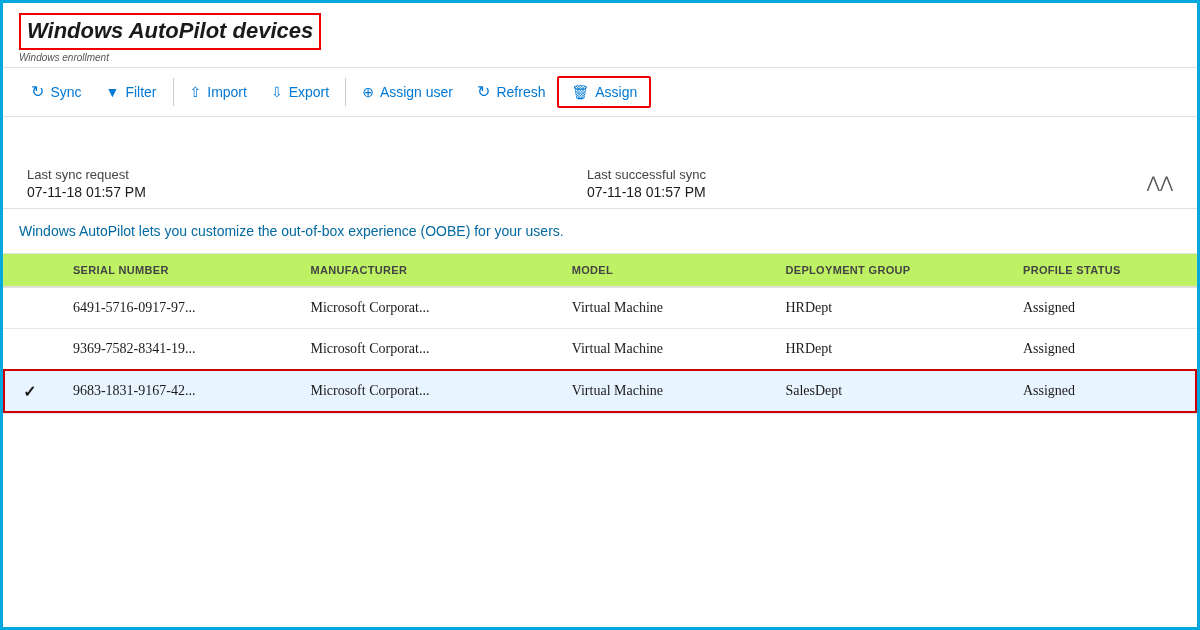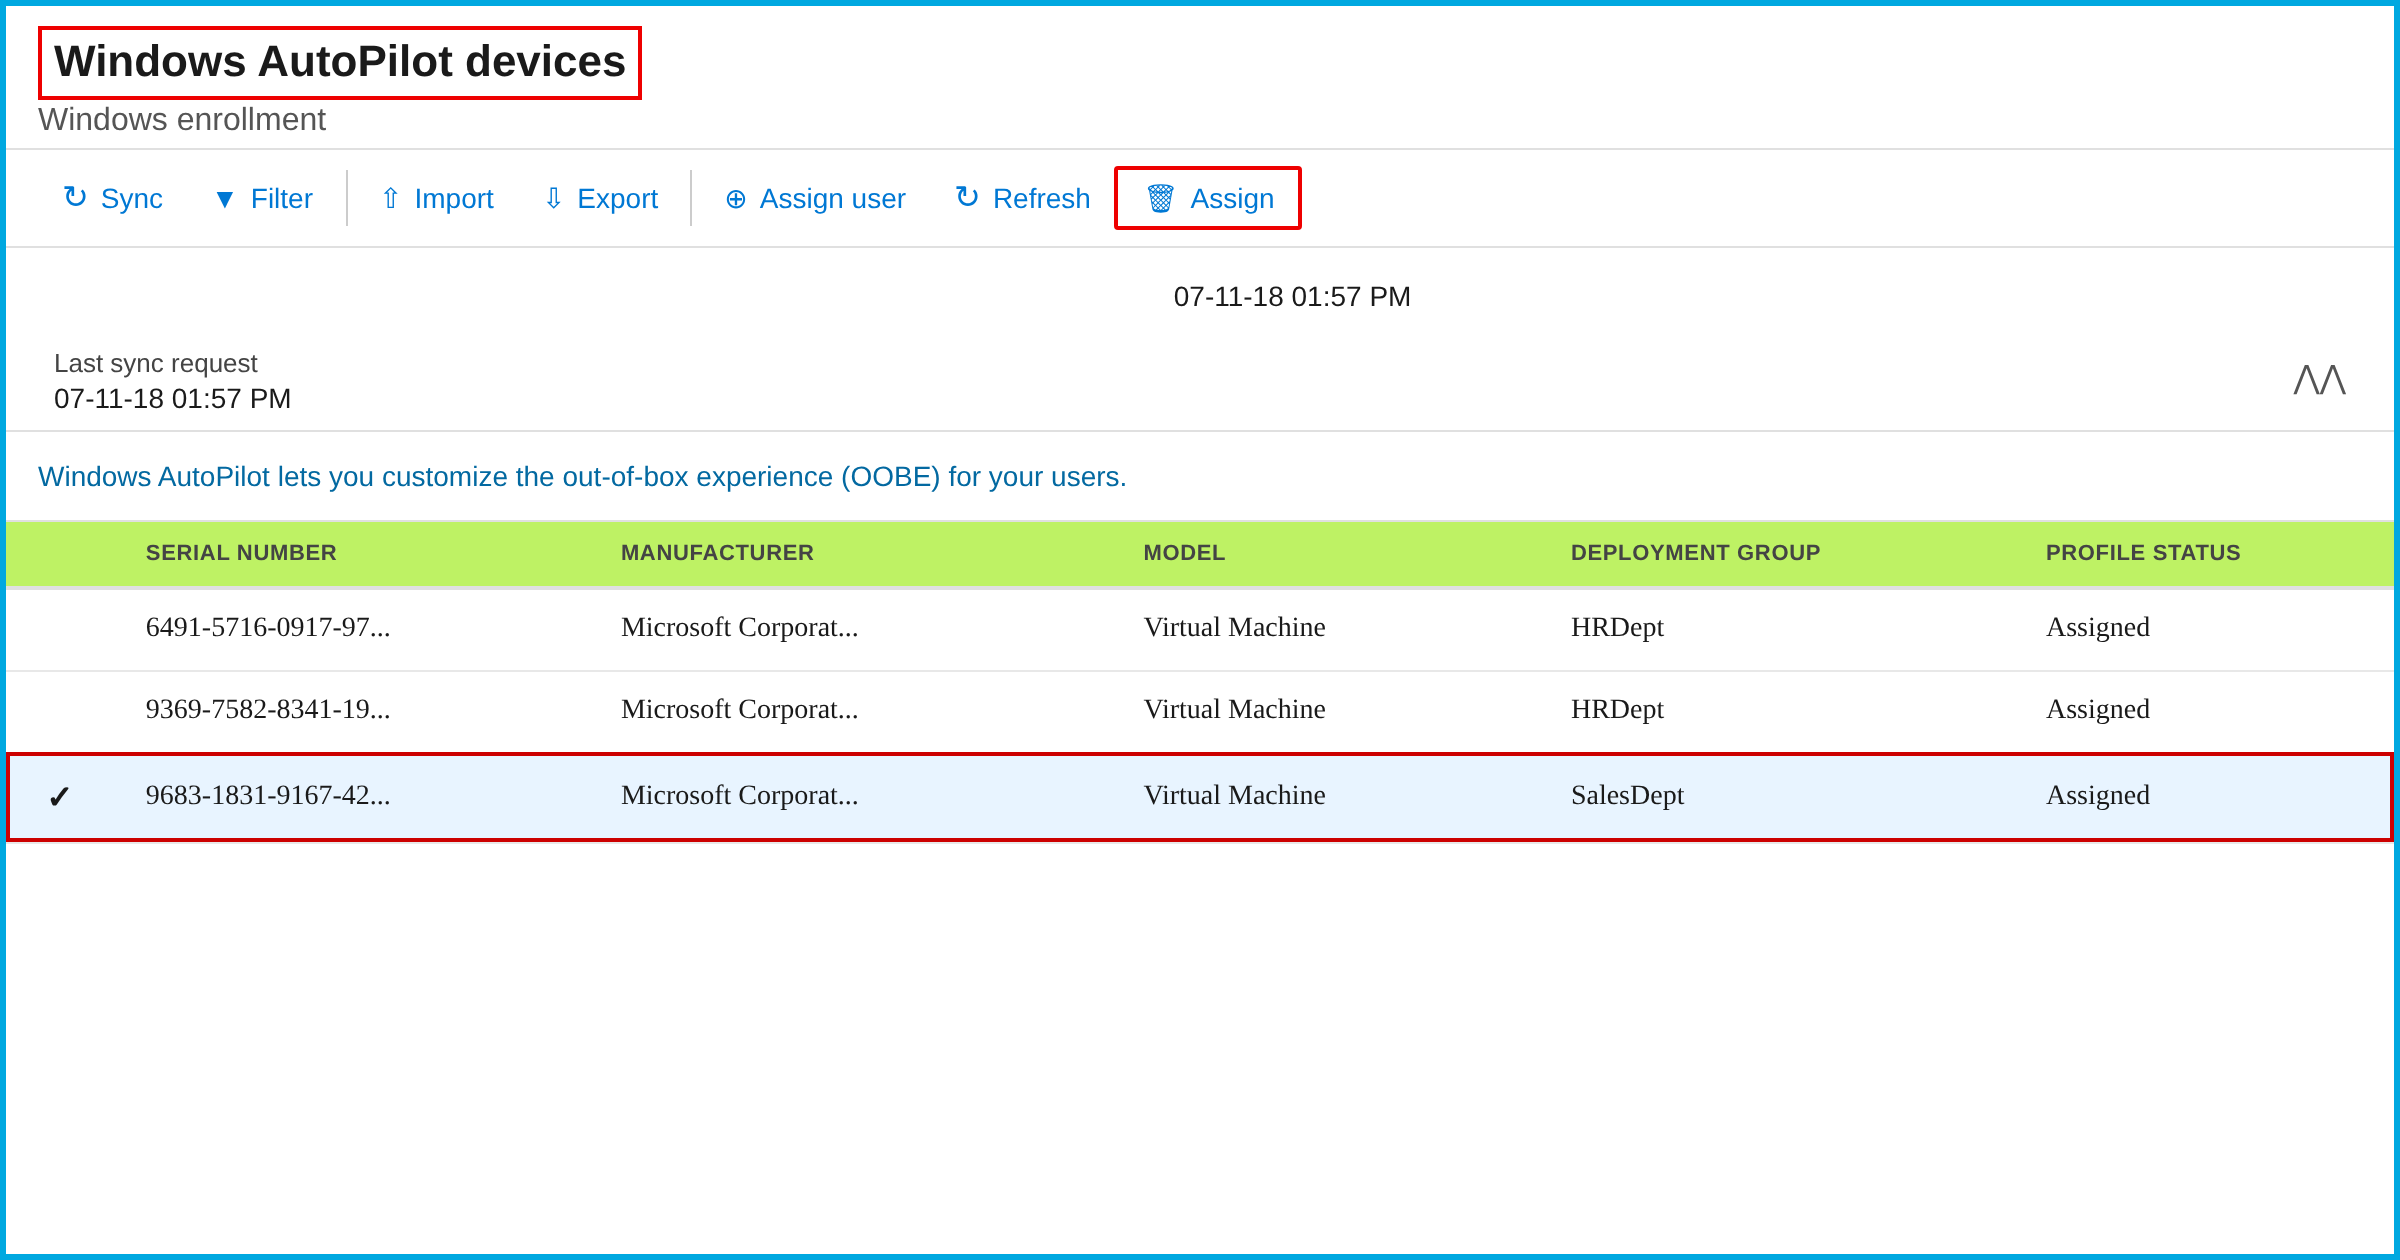--- a/index.html
+++ b/index.html
@@ -16,34 +16,35 @@
       width: 100%;
       height: 100%;
       display: flex;
       flex-direction: column;
     }
 
     
     .header {
       padding: 10px 16px 4px 16px;
       border-bottom: 1px solid #e0e0e0;
+      font-style: italic;
     }
 
     .page-title {
       font-size: 22px;
       font-weight: 700;
       color: #1a1a1a;
       display: inline-block;
       border: 2.5px solid #e00;
       padding: 2px 6px;
       line-height: 1.3;
     }
 
     .breadcrumb {
-      font-size: 16px;
+      font-size: 10px;
       color: #555;
       margin-top: 2px;
     }
 
     
     .toolbar {
       display: flex;
       align-items: center;
       padding: 8px 16px;
       border-bottom: 1px solid #e0e0e0;
@@ -229,20 +230,21 @@
       <span>Assign</span>
     </button>
   </div>
 
   <div class="sync-info">
     <div class="sync-block">
       <div class="sync-label">Last sync request</div>
       <div class="sync-value">07-11-18 01:57 PM</div>
     </div>
     <div class="sync-block">
+      <div class="sync-label">Last successful sync</div>
       <div class="sync-value">07-11-18 01:57 PM</div>
     </div>
     <div class="collapse-arrow" style="cursor:pointer; align-self:flex-end; padding-bottom: 8px;">
       <span>⋀⋀</span>
     </div>
   </div>
 
   <div class="description">Windows AutoPilot lets you customize the out-of-box experience (OOBE) for your users.</div>
 
   <div class="table-container">

